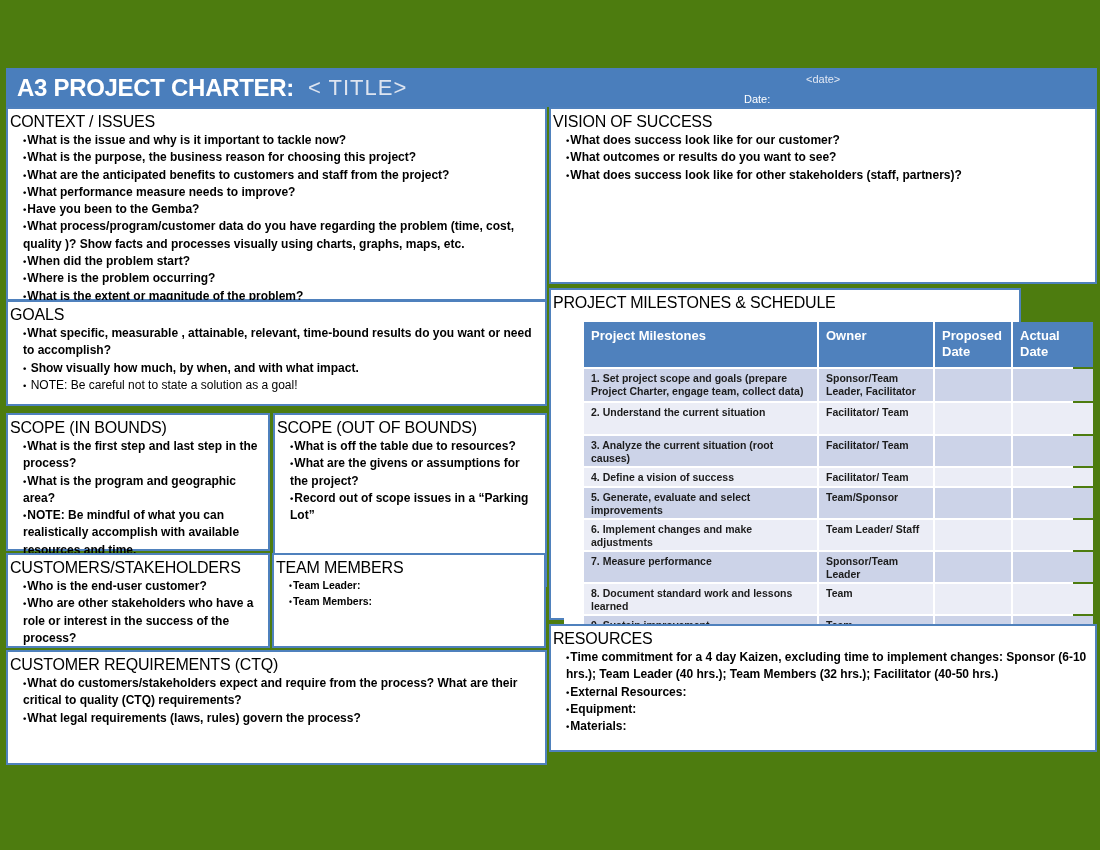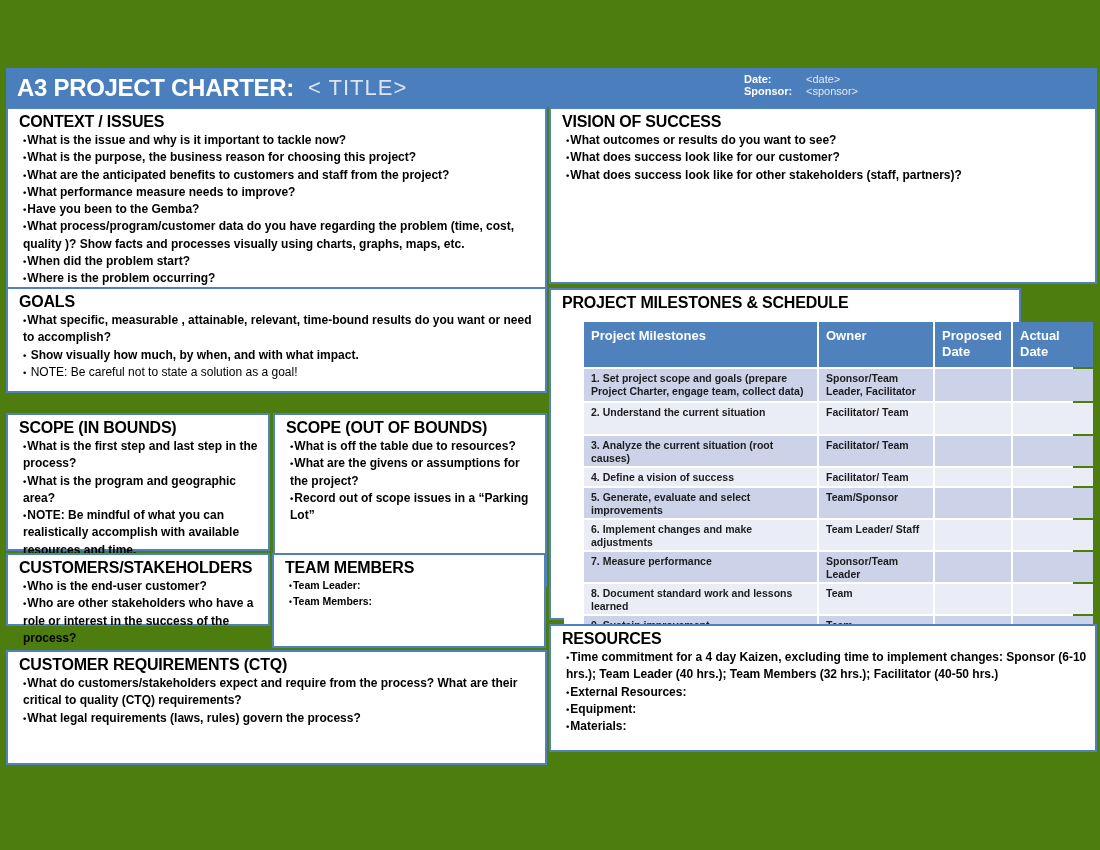--- a/index.html
+++ b/index.html
@@ -9,38 +9,38 @@
   
   .titlebar{position:absolute;left:6px;top:68px;width:1091px;height:39px;
             background:#4a7ebc;display:flex;align-items:center;}
   .titlebar .main-title{font-size:24px;font-weight:bold;color:#fff;
             padding-left:11px;letter-spacing:-0.3px;white-space:nowrap;}
   .titlebar .title-ph{font-size:22px;font-weight:normal;color:#dde4f0;
             padding-left:14px;letter-spacing:1px;white-space:nowrap;}
   .bar-meta{position:absolute;left:738px;top:5px;display:grid;
             grid-template-columns:60px auto;column-gap:2px;row-gap:0;
             font-size:11px;line-height:12px;}
-  .bar-meta .lbl{color:#fff;font-weight:bold;}
+  .bar-meta .lbl{color:#fff;font-weight:normal;margin-top:20px;}
   .bar-meta .val{color:#e2e8f4;}
 
   
   .box{position:absolute;background:#fff;border:2px solid #4f81bd;box-sizing:border-box;}
-  .box-title{font-size:16px;font-weight:bold;letter-spacing:-0.2px;
-             padding:3px 7px 1px 11px;line-height:19px;}
+  .box-title{font-size:16px;font-weight:normal;letter-spacing:-0.2px;
+             padding:3px 7px 1px 2px;line-height:19px;}
   .bullets{padding:0 7px 4px 7px;font-size:12px;font-weight:bold;line-height:17.3px;margin-left:8px;}
   .bullets .bullet-item::before{content:"\2022";font-size:0.8em;margin-right:1px;}
   .bullets .bullet-item.regular{font-weight:normal;}
   .bullets.small{font-size:10.5px;line-height:15px;font-weight:bold;}
 
   
   #box-context  {left:6px;  top:107px; width:541px; height:194px;}
-  #box-goals    {left:6px;  top:287px; width:541px; height:106px;}
+  #box-goals    {left:6px;  top:300px; width:541px; height:106px;}
   #box-scope-in {left:6px;  top:413px; width:264px; height:138px;}
   #box-scope-out{left:273px;top:413px; width:274px; height:174px;}
-  #box-customers{left:6px;  top:553px; width:264px; height:73px;}
+  #box-customers{left:6px;  top:553px; width:264px; height:95px;}
   #box-team     {left:272px;top:553px; width:274px; height:95px;}
   #box-ctq      {left:6px;  top:650px; width:541px; height:115px;}
   #box-vision   {left:549px;top:107px; width:548px; height:177px;}
   #box-miles    {left:549px;top:288px; width:472px; height:332px;}
   #box-resources{left:549px;top:624px; width:548px; height:128px;}
 
   
   .mtable{position:absolute;left:13px;top:32px;width:509px;
           display:flex;flex-direction:column;gap:2px;background:#fff;}
   .mhead,.mrow{display:grid;grid-template-columns:233px 114px 76px 80px;column-gap:2px;margin-left:20px;}
@@ -139,22 +139,22 @@
     <div class="box-title">CUSTOMER REQUIREMENTS (CTQ)</div>
     <div class="bullets">
         <div class="bullet-item">What do customers/stakeholders expect and require from the process?  What are their critical to quality (CTQ) requirements?</div>
         <div class="bullet-item">What legal  requirements (laws, rules) govern the process?</div>
       </div>
   </div>
 
   <div class="box" id="box-vision">
     <div class="box-title">VISION OF SUCCESS</div>
     <div class="bullets">
+        <div class="bullet-item">What does success look like for our customer?</div>
         <div class="bullet-item">What outcomes or results do you want to see?</div>
-        <div class="bullet-item">What does success look like for our customer?</div>
         <div class="bullet-item">What does success look like for other stakeholders (staff, partners)?</div>
       </div>
   </div>
 
   <div class="box" id="box-miles">
     <div class="box-title">PROJECT MILESTONES &amp; SCHEDULE</div>
     <div class="mtable">
       <div class="mhead">
         <div class="hcell">Project Milestones</div>
         <div class="hcell">Owner</div>

